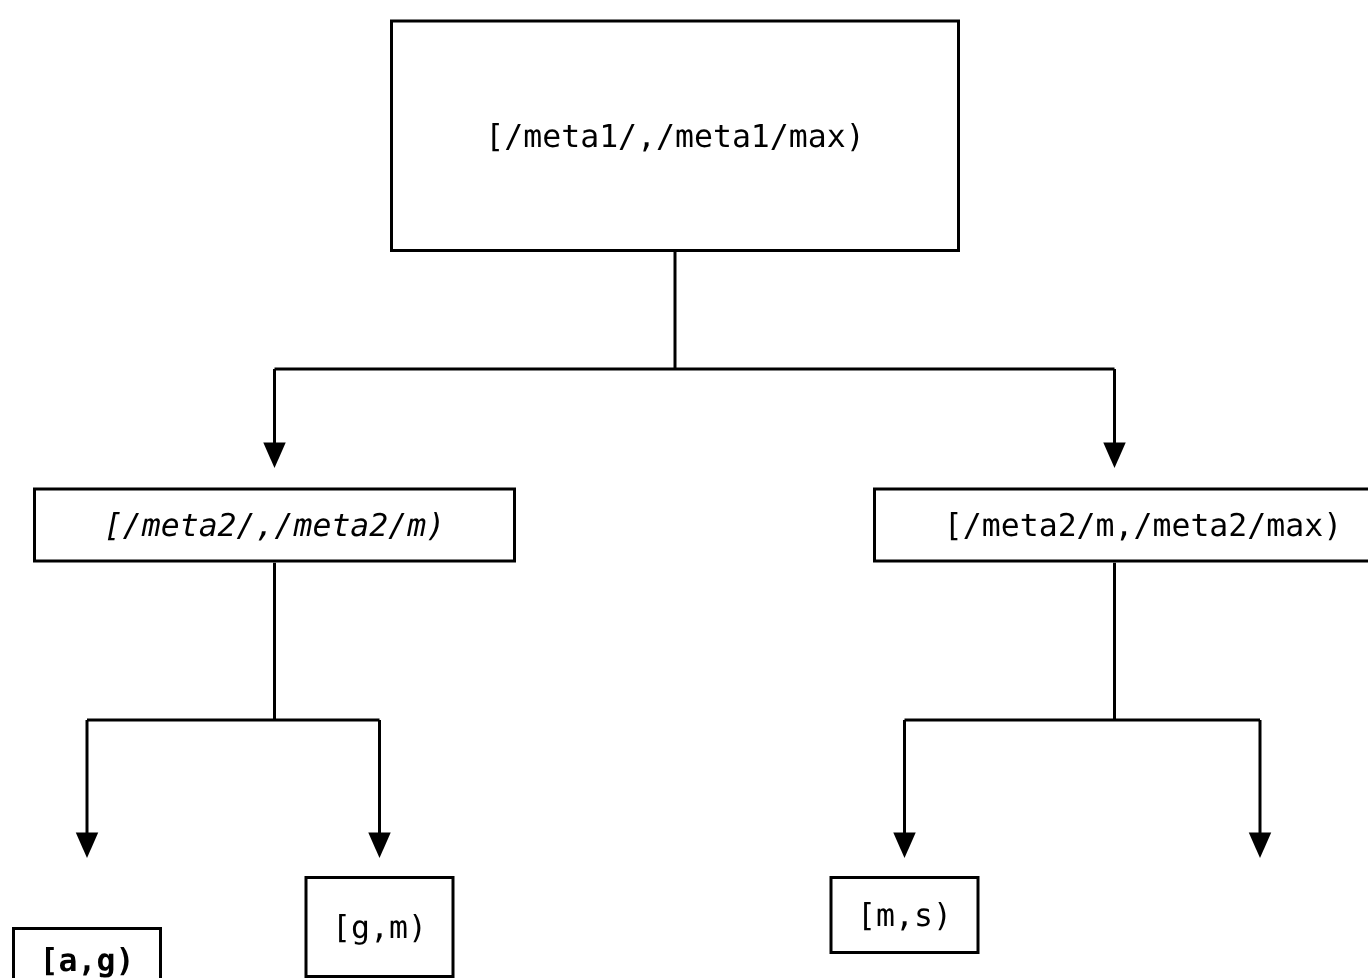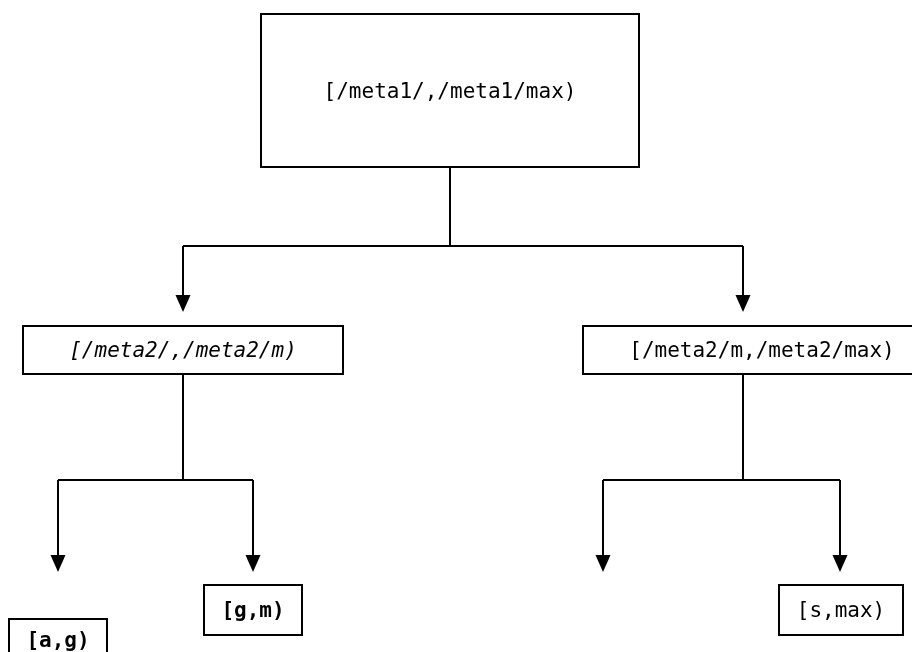--- a/index.html
+++ b/index.html
@@ -31,21 +31,21 @@
     align-items: center;
     justify-content: center;
     font-size: 21px;
     color: #000000;
     white-space: nowrap;
   }
   .node-root  { left: 260px; top: 13px;  width: 380px; height: 155px; }
   .node-left  { left: 22px;  top: 325px; width: 322px; height: 50px; font-style: italic; }
   .node-right { left: 582px; top: 325px; width: 360px; height: 50px; }
   .node-ag    { left: 8px;   top: 618px; width: 100px; height: 44px; font-weight: bold; }
-  .node-gm    { left: 203px; top: 584px; width: 100px; height: 52px; font-weight: bold; }
+  .node-gm    { left: 203px; top: 584px; width: 100px; height: 68px; }
   .node-ms    { left: 553px; top: 584px; width: 100px; height: 52px; }
   .node-smax  { left: 778px; top: 584px; width: 126px; height: 52px; }
 </style>
 </head>
 <body>
 
 <div class="canvas">
 
   <svg class="edges" viewBox="0 0 912 652" xmlns="http://www.w3.org/2000/svg">
     <g stroke="#000000" stroke-width="2" fill="none">
@@ -88,18 +88,18 @@
   </div>
 
   <div class="node node-ag">
     <span>[a,g)</span>
   </div>
 
   <div class="node node-gm">
     <span>[g,m)</span>
   </div>
 
+  <div class="node node-ms">
+    <span>[m,s)</span>
+  </div>
 
-  <div class="node node-smax">
-    <span>[s,max)</span>
-  </div>
 
 </div>
 
 </body></html>

